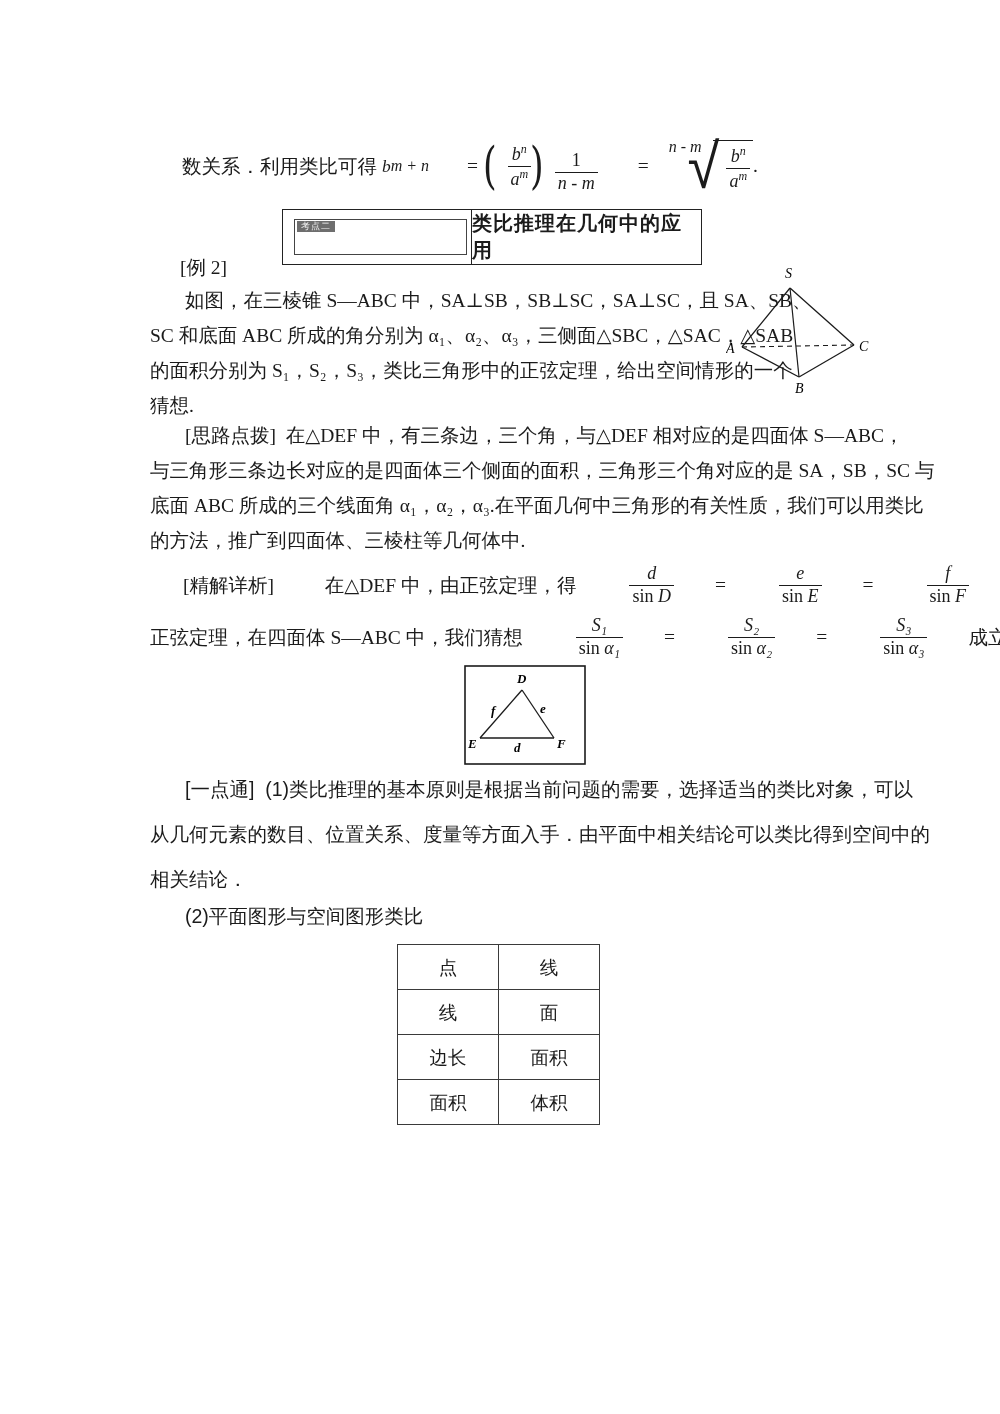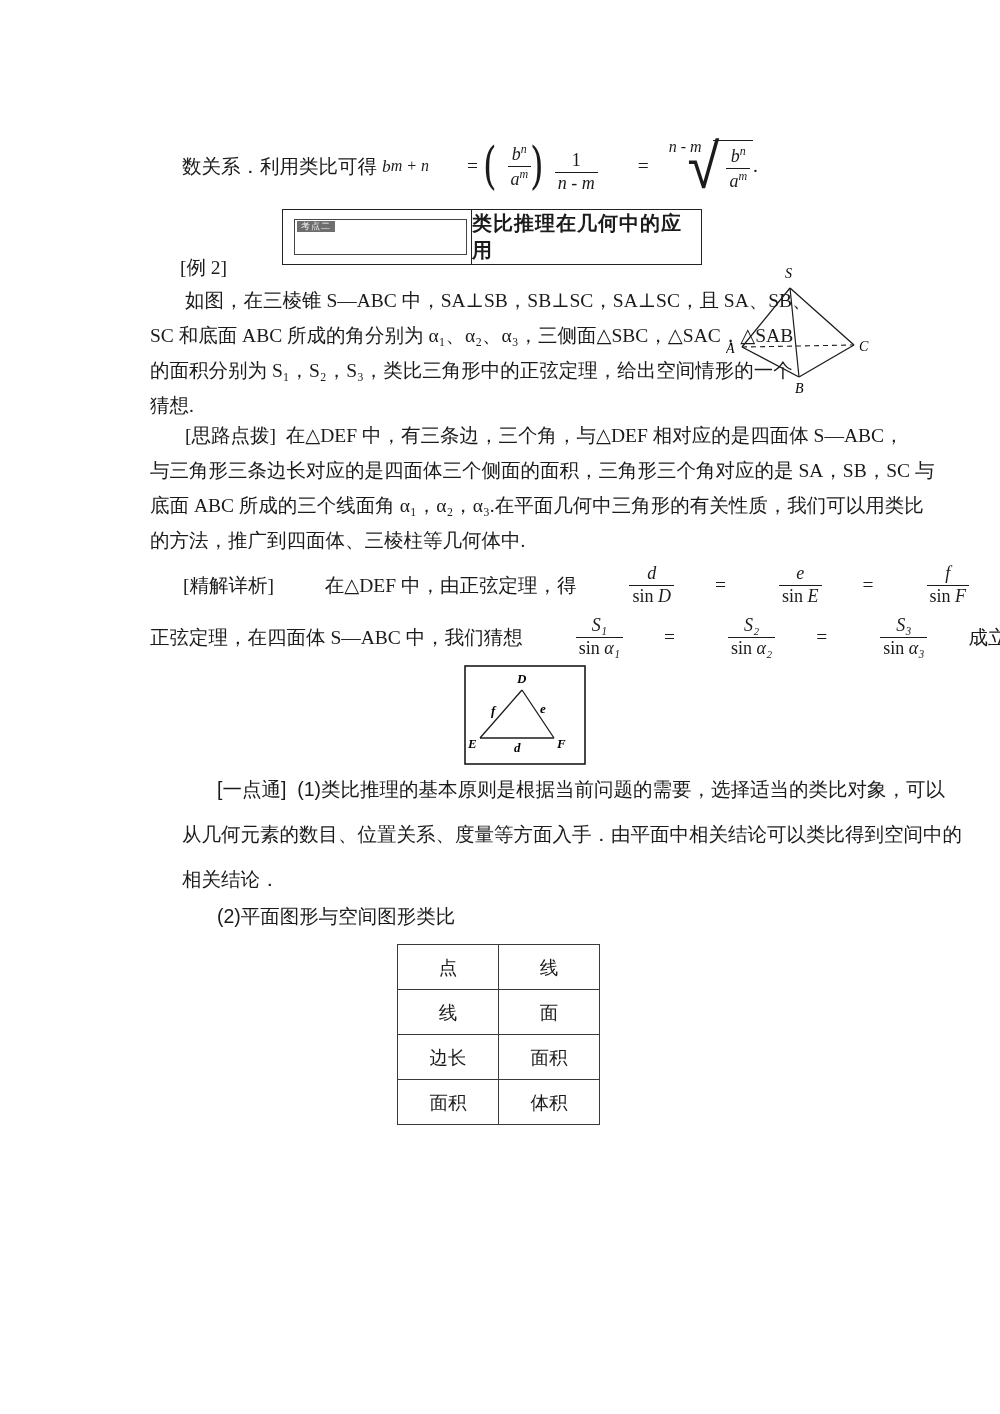--- a/index.html
+++ b/index.html
@@ -4,21 +4,21 @@
 <style>
   html,body{margin:0;padding:0;}
   body{
     width:1000px;height:1414px;background:#ffffff;position:relative;
     font-family:"Liberation Serif","DejaVu Serif",serif;color:#1b1b1b;
     overflow:hidden;
   }
   .abs{position:absolute;}
   .pre{white-space:pre;margin-left:32px;}
   .serifline{font-size:19.5px;line-height:35px;white-space:pre;}
-  .sans{font-family:"Liberation Sans","DejaVu Sans",sans-serif;margin-left:32px;}
+  .sans{font-family:"Liberation Sans","DejaVu Sans",sans-serif;}
   .bold{font-weight:normal;}
   .mi{font-style:italic;}
 
   
   .fr{display:inline-block;text-align:center;font-size:18px;line-height:1.18;vertical-align:middle;margin-left:12px;}
   .fr .nu{display:block;border-bottom:1.4px solid #1b1b1b;padding:0 3px;}
   .fr .de{display:block;padding:0 3px;}
   sup.e{font-size:12px;font-style:italic;}
   sub.s{font-size:16px;font-style:italic;}
 

